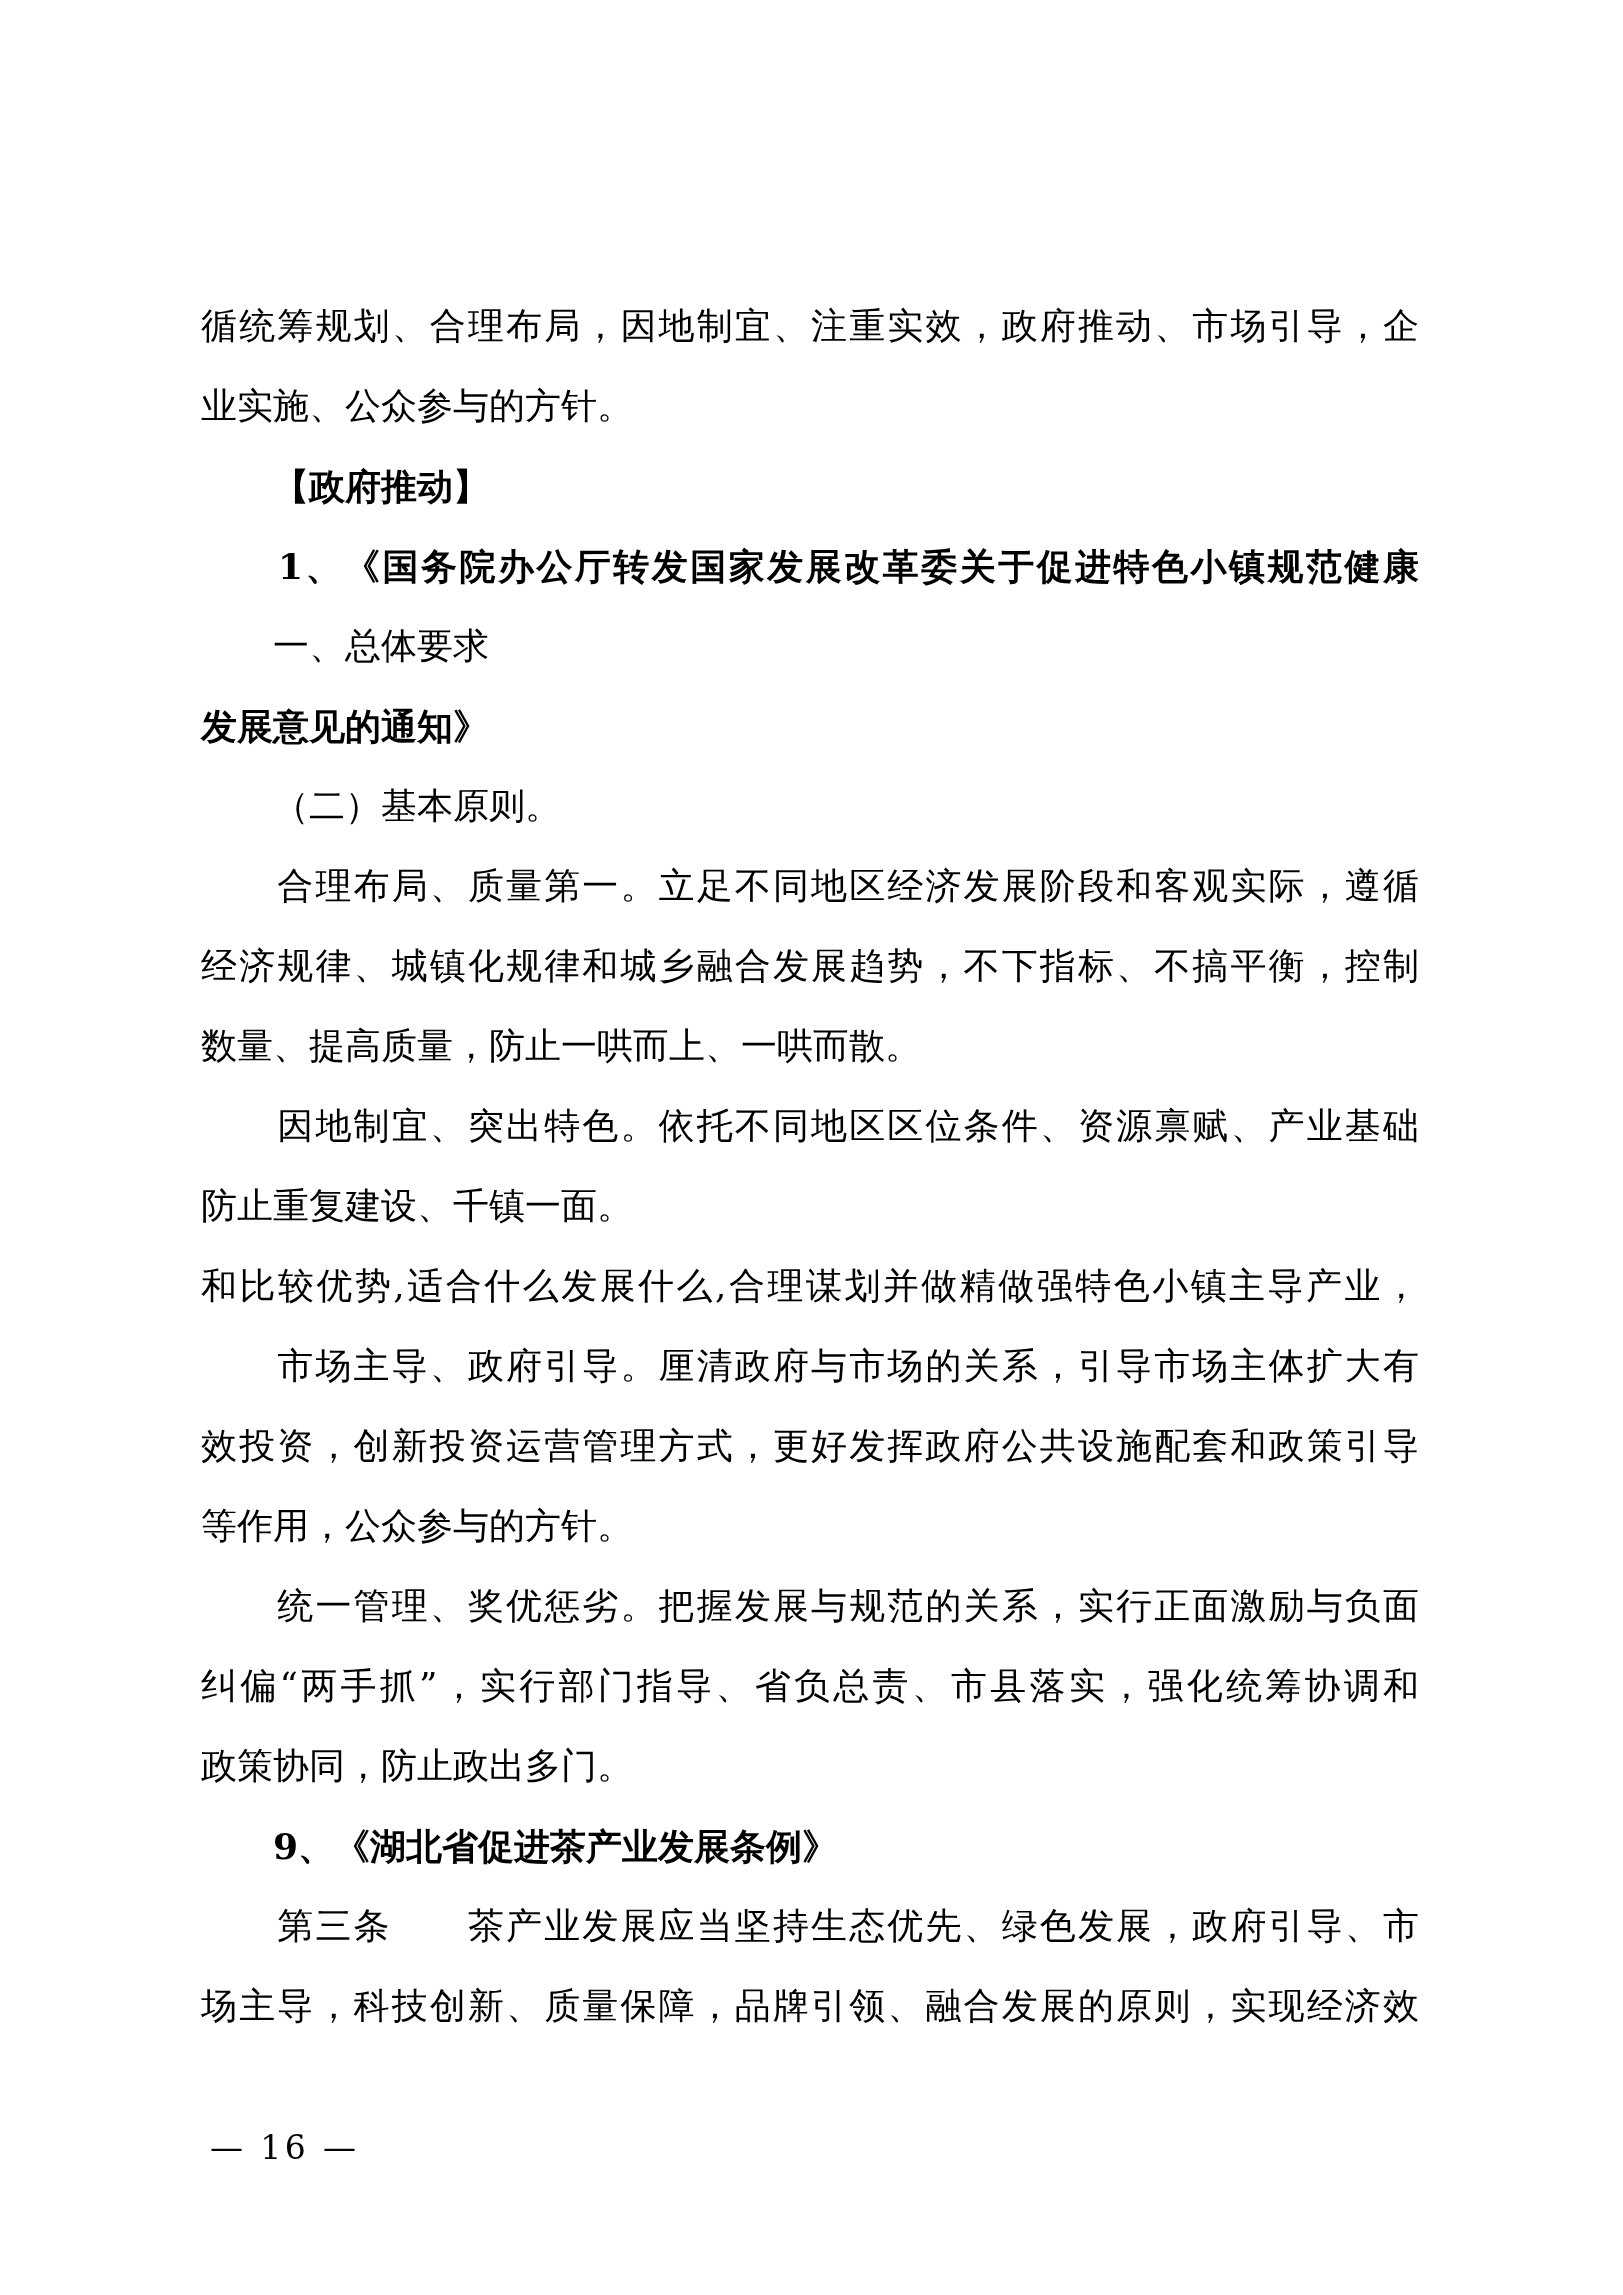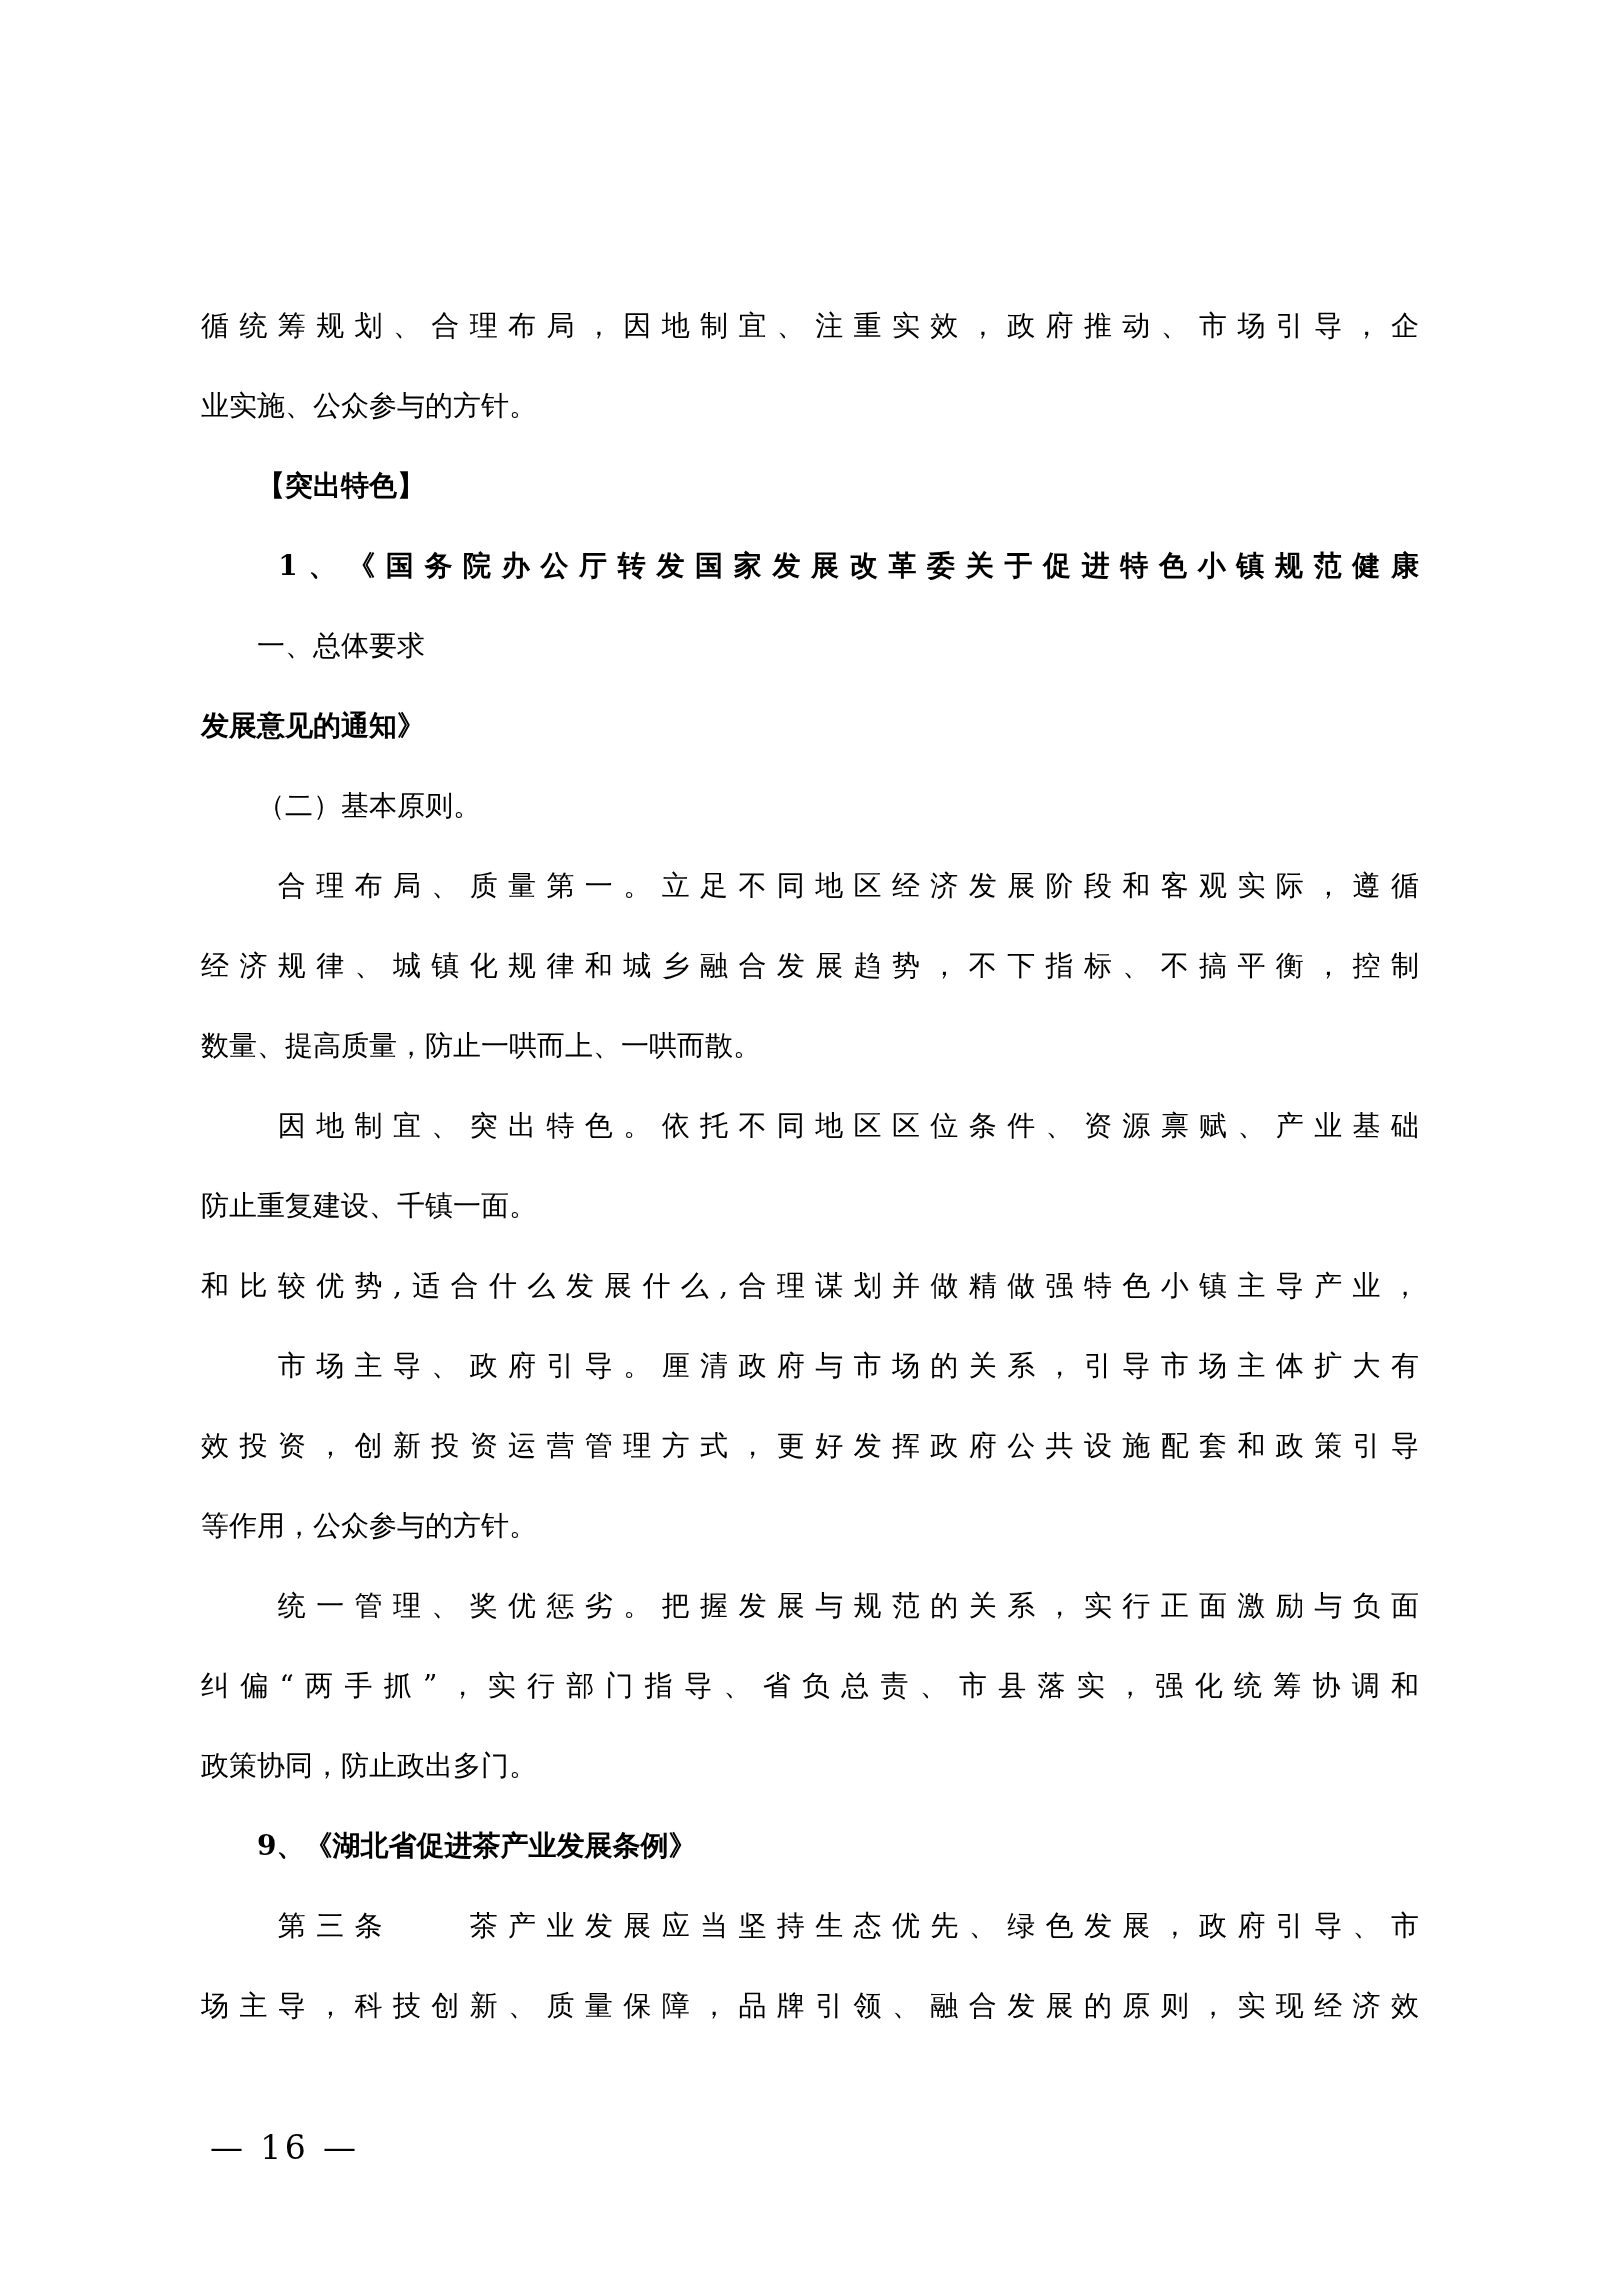--- a/index.html
+++ b/index.html
@@ -18,21 +18,21 @@
   }
   .content {
     position: absolute;
     left: 201px;
     top: 286px;
     width: 1218px;
   }
   .line {
     height: 80px;
     line-height: 80px;
-    font-size: 28px;
+    font-size: 36px;
     color: #000000;
   }
   .j {
     text-align: justify;
     text-align-last: justify;
   }
   .l {
     text-align: center;
     text-align-last: left;
   }
@@ -49,21 +49,21 @@
     color: #000000;
   }
 </style>
 </head>
 <body>
 
 <div class="page">
   <div class="content">
     <div class="line j">循统筹规划、合理布局，因地制宜、注重实效，政府推动、市场引导，企</div>
     <div class="line l">业实施、公众参与的方针。</div>
-    <div class="line l b">　　【突出特色】</div>
+    <div class="line l b">　　【政府推动】</div>
     <div class="line j b">　　1、《国务院办公厅转发国家发展改革委关于促进特色小镇规范健康</div>
     <div class="line l">　　一、总体要求</div>
     <div class="line l b">发展意见的通知》</div>
     <div class="line l">　　（二）基本原则。</div>
     <div class="line j">　　合理布局、质量第一。立足不同地区经济发展阶段和客观实际，遵循</div>
     <div class="line j">经济规律、城镇化规律和城乡融合发展趋势，不下指标、不搞平衡，控制</div>
     <div class="line l">数量、提高质量，防止一哄而上、一哄而散。</div>
     <div class="line j">　　因地制宜、突出特色。依托不同地区区位条件、资源禀赋、产业基础</div>
     <div class="line l">防止重复建设、千镇一面。</div>
     <div class="line j">和比较优势,适合什么发展什么,合理谋划并做精做强特色小镇主导产业，</div>

